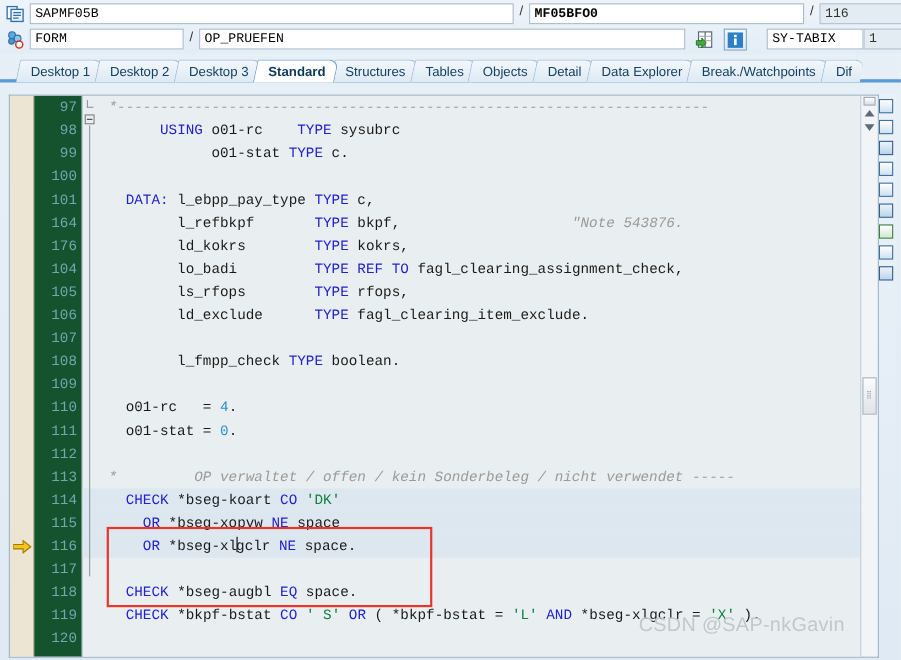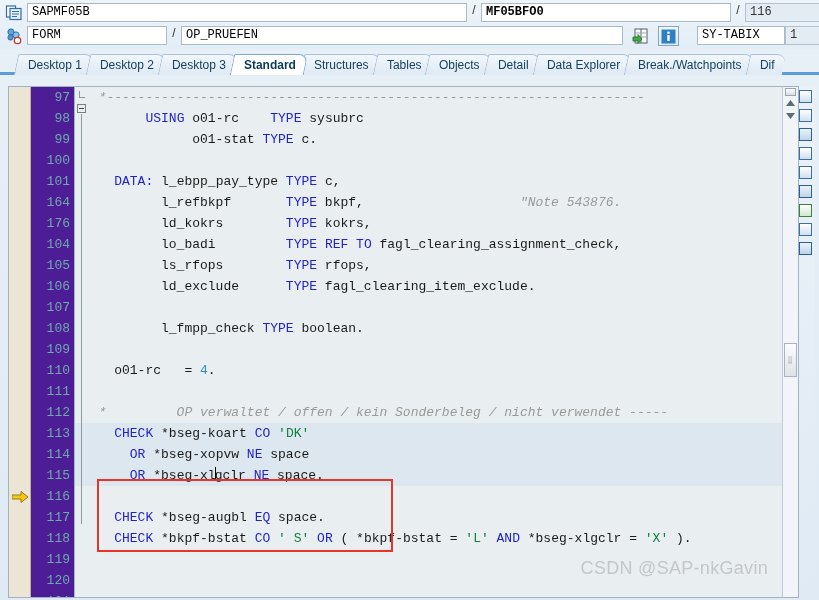--- a/index.html
+++ b/index.html
@@ -141,21 +141,21 @@
     overflow: hidden;
   }
   .gutter-bp {
     width: 22px; flex: 0 0 22px;
     background: #ece5d4;
     border-right: 1px solid #b9b09a;
     position: relative;
   }
   .gutter-num {
     width: 44px; flex: 0 0 44px;
-    background: #4c1d95;
+    background: #14532d;
     border-right: 1px solid #9fb8bd;
     text-align: right;
     padding-right: 4px;
   }
   .code-col {
     flex: 1 1 auto;
     position: relative;
     background: #e9eff0;
     overflow: hidden;
   }
@@ -422,20 +422,21 @@
           <div class="cl">    <span class="kw2">DATA:</span> l_ebpp_pay_type <span class="kw2">TYPE</span> c,</div>
           <div class="cl">          l_refbkpf       <span class="kw2">TYPE</span> bkpf,                    <span class="cmt">"Note 543876.</span></div>
           <div class="cl">          ld_kokrs        <span class="kw2">TYPE</span> kokrs,</div>
           <div class="cl">          lo_badi         <span class="kw2">TYPE</span> <span class="kw2">REF</span> <span class="kw2">TO</span> fagl_clearing_assignment_check,</div>
           <div class="cl">          ls_rfops        <span class="kw2">TYPE</span> rfops,</div>
           <div class="cl">          ld_exclude      <span class="kw2">TYPE</span> fagl_clearing_item_exclude.</div>
           <div class="cl"></div>
           <div class="cl">          l_fmpp_check <span class="kw2">TYPE</span> boolean.</div>
           <div class="cl"></div>
           <div class="cl">    o01-rc   = <span class="num">4</span>.</div>
+          <div class="cl">    o01-stat = <span class="num">0</span>.</div>
           <div class="cl"></div>
           <div class="cl">  <span class="cmt">*         OP verwaltet / offen / kein Sonderbeleg / nicht verwendet -----</span></div>
           <div class="cl hl">    <span class="kw2">CHECK</span> *bseg-koart <span class="kw2">CO</span> <span class="lit">'DK'</span></div>
           <div class="cl hl">      <span class="kw2">OR</span> *bseg-xopvw <span class="kw2">NE</span> space</div>
           <div class="cl hl">      <span class="kw2">OR</span> *bseg-xl<span class="caret"></span>gclr <span class="kw2">NE</span> space.</div>
           <div class="cl"></div>
           <div class="cl">    <span class="kw2">CHECK</span> *bseg-augbl <span class="kw2">EQ</span> space.</div>
           <div class="cl">    <span class="kw2">CHECK</span> *bkpf-bstat <span class="kw2">CO</span> <span class="lit">' S'</span> <span class="kw2">OR</span> ( *bkpf-bstat = <span class="lit">'L'</span> <span class="kw2">AND</span> *bseg-xlgclr = <span class="lit">'X'</span> ).</div>
         </div>
 

